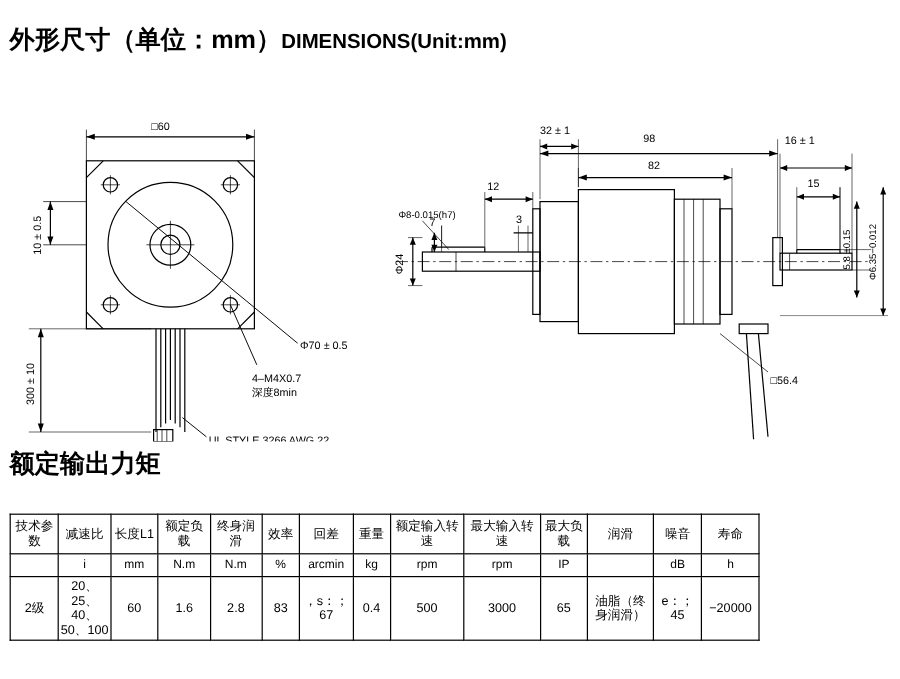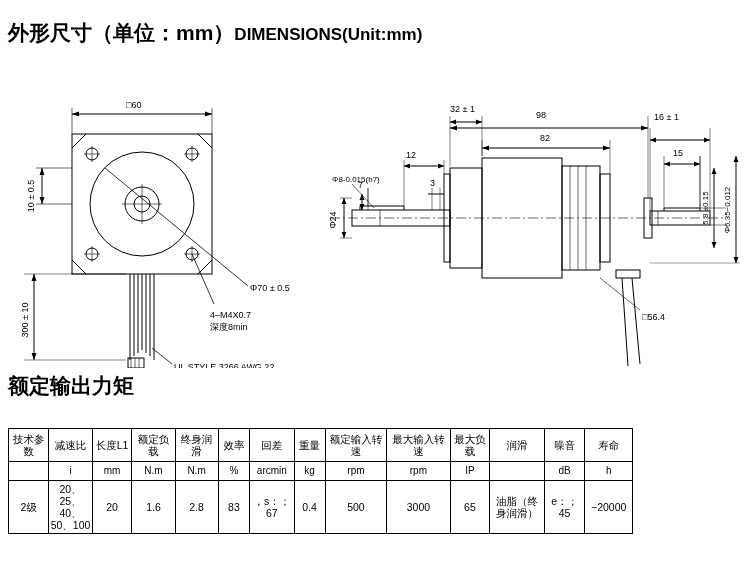--- a/index.html
+++ b/index.html
@@ -304,21 +304,21 @@
     <td>rpm</td>
     <td>rpm</td>
     <td>IP</td>
     <td></td>
     <td>dB</td>
     <td>h</td>
   </tr>
   <tr class="row">
     <td>2级</td>
     <td class="c-small">20、25、40、50、100</td>
-    <td>20</td>
+    <td>60</td>
     <td>1.6</td>
     <td>2.8</td>
     <td>83</td>
     <td class="c-small">，s：；67</td>
     <td>0.4</td>
     <td>500</td>
     <td>3000</td>
     <td>65</td>
     <td class="c-small">油脂（终身润滑）</td>
     <td class="c-small">e：；45</td>

